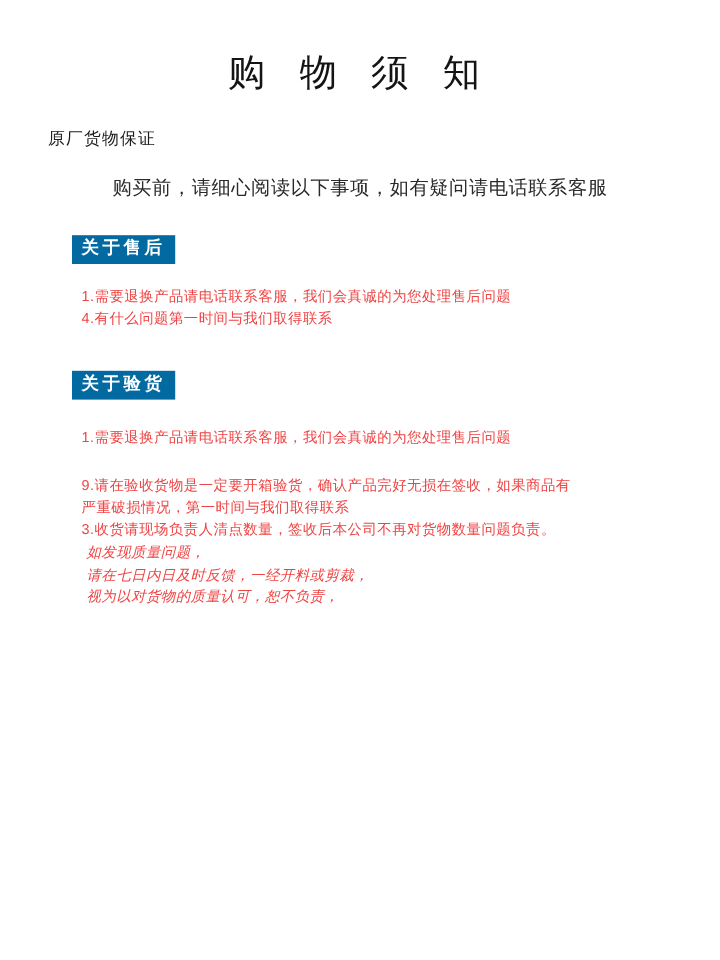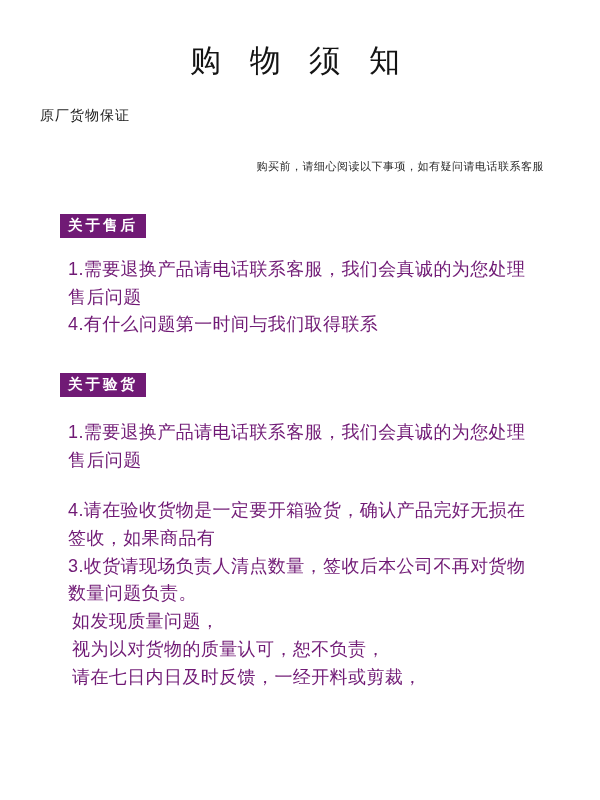--- a/index.html
+++ b/index.html
@@ -31,60 +31,60 @@
     color: #141414;
   }
   .subtitle {
     font-size: 14px;
     margin: 0;
     padding-top: 25px;
     color: #1c1c1c;
     letter-spacing: 1px;
   }
   .intro {
-    text-align: right;
-    font-size: 11px;
-    margin: 16px;
+    text-align: center;
+    font-size: 16px;
+    margin: 4px;
     padding-top: 18px;
     color: #2a2a2a;
     letter-spacing: 0.5px;
   }
   .section-head {
     display: inline-block;
-    background: #701a75;
+    background: #0369a1;
     color: #ffffff;
     font-size: 14.5px;
     font-weight: bold;
     letter-spacing: 3px;
     padding: 3px 8px 4px 8px;
     line-height: 1.15;
   }
   .section-head-wrap {
     padding-left: 20px;
   }
   .sec1-head-wrap { padding-top: 24px; }
   .sec2-head-wrap { padding-top: 34px; text-decoration: underline; }
 
   .item {
-    font-size: 18px;
+    font-size: 12px;
     line-height: 1.55;
-    color: #701a75;
+    color: #ef4444;
     padding-left: 28px;
     padding-right: 28px;
     letter-spacing: 0.4px;
   }
   .sec1 .item:nth-of-type(1) { padding-top: 22px; }
   .sec1 .item:nth-of-type(2) { padding-top: 18px; }
 
   .sec2 .item:nth-of-type(1) { padding-top: 26px; }
   .sec2 .item:nth-of-type(2) { padding-top: 22px; }
   .sec2 .item:nth-of-type(3) { padding-top: 22px; }
 
   .item .line { display: block; }
-  .item .line.indent { padding-left: 4px; }
+  .item .line.indent { padding-left: 4px; font-style: italic; }
 </style>
 </head>
 <body>
 
 <div class="page">
 
   <h1 class="title">购 物 须 知</h1>
 
   <p class="subtitle">原厂货物保证</p>
 
@@ -103,23 +103,24 @@
   </div>
 
   <div class="section sec2">
     <div class="section-head-wrap sec2-head-wrap">
       <span class="section-head">关于验货</span>
     </div>
     <div class="item">
       <span class="line">1.需要退换产品请电话联系客服，我们会真诚的为您处理售后问题</span>
     </div>
     <div class="item">
-      <span class="line">4.请在验收货物是一定要开箱验货，确认产品完好无损在签收，如果商品有</span>
+      <span class="line">9.请在验收货物是一定要开箱验货，确认产品完好无损在签收，如果商品有</span>
+      <span class="line">严重破损情况，第一时间与我们取得联系</span>
     </div>
     <div class="item">
       <span class="line">3.收货请现场负责人清点数量，签收后本公司不再对货物数量问题负责。</span>
       <span class="line indent">如发现质量问题，</span>
+      <span class="line indent">请在七日内日及时反馈，一经开料或剪裁，</span>
       <span class="line indent">视为以对货物的质量认可，恕不负责，</span>
-      <span class="line indent">请在七日内日及时反馈，一经开料或剪裁，</span>
     </div>
   </div>
 
 </div>
 
 </body></html>

